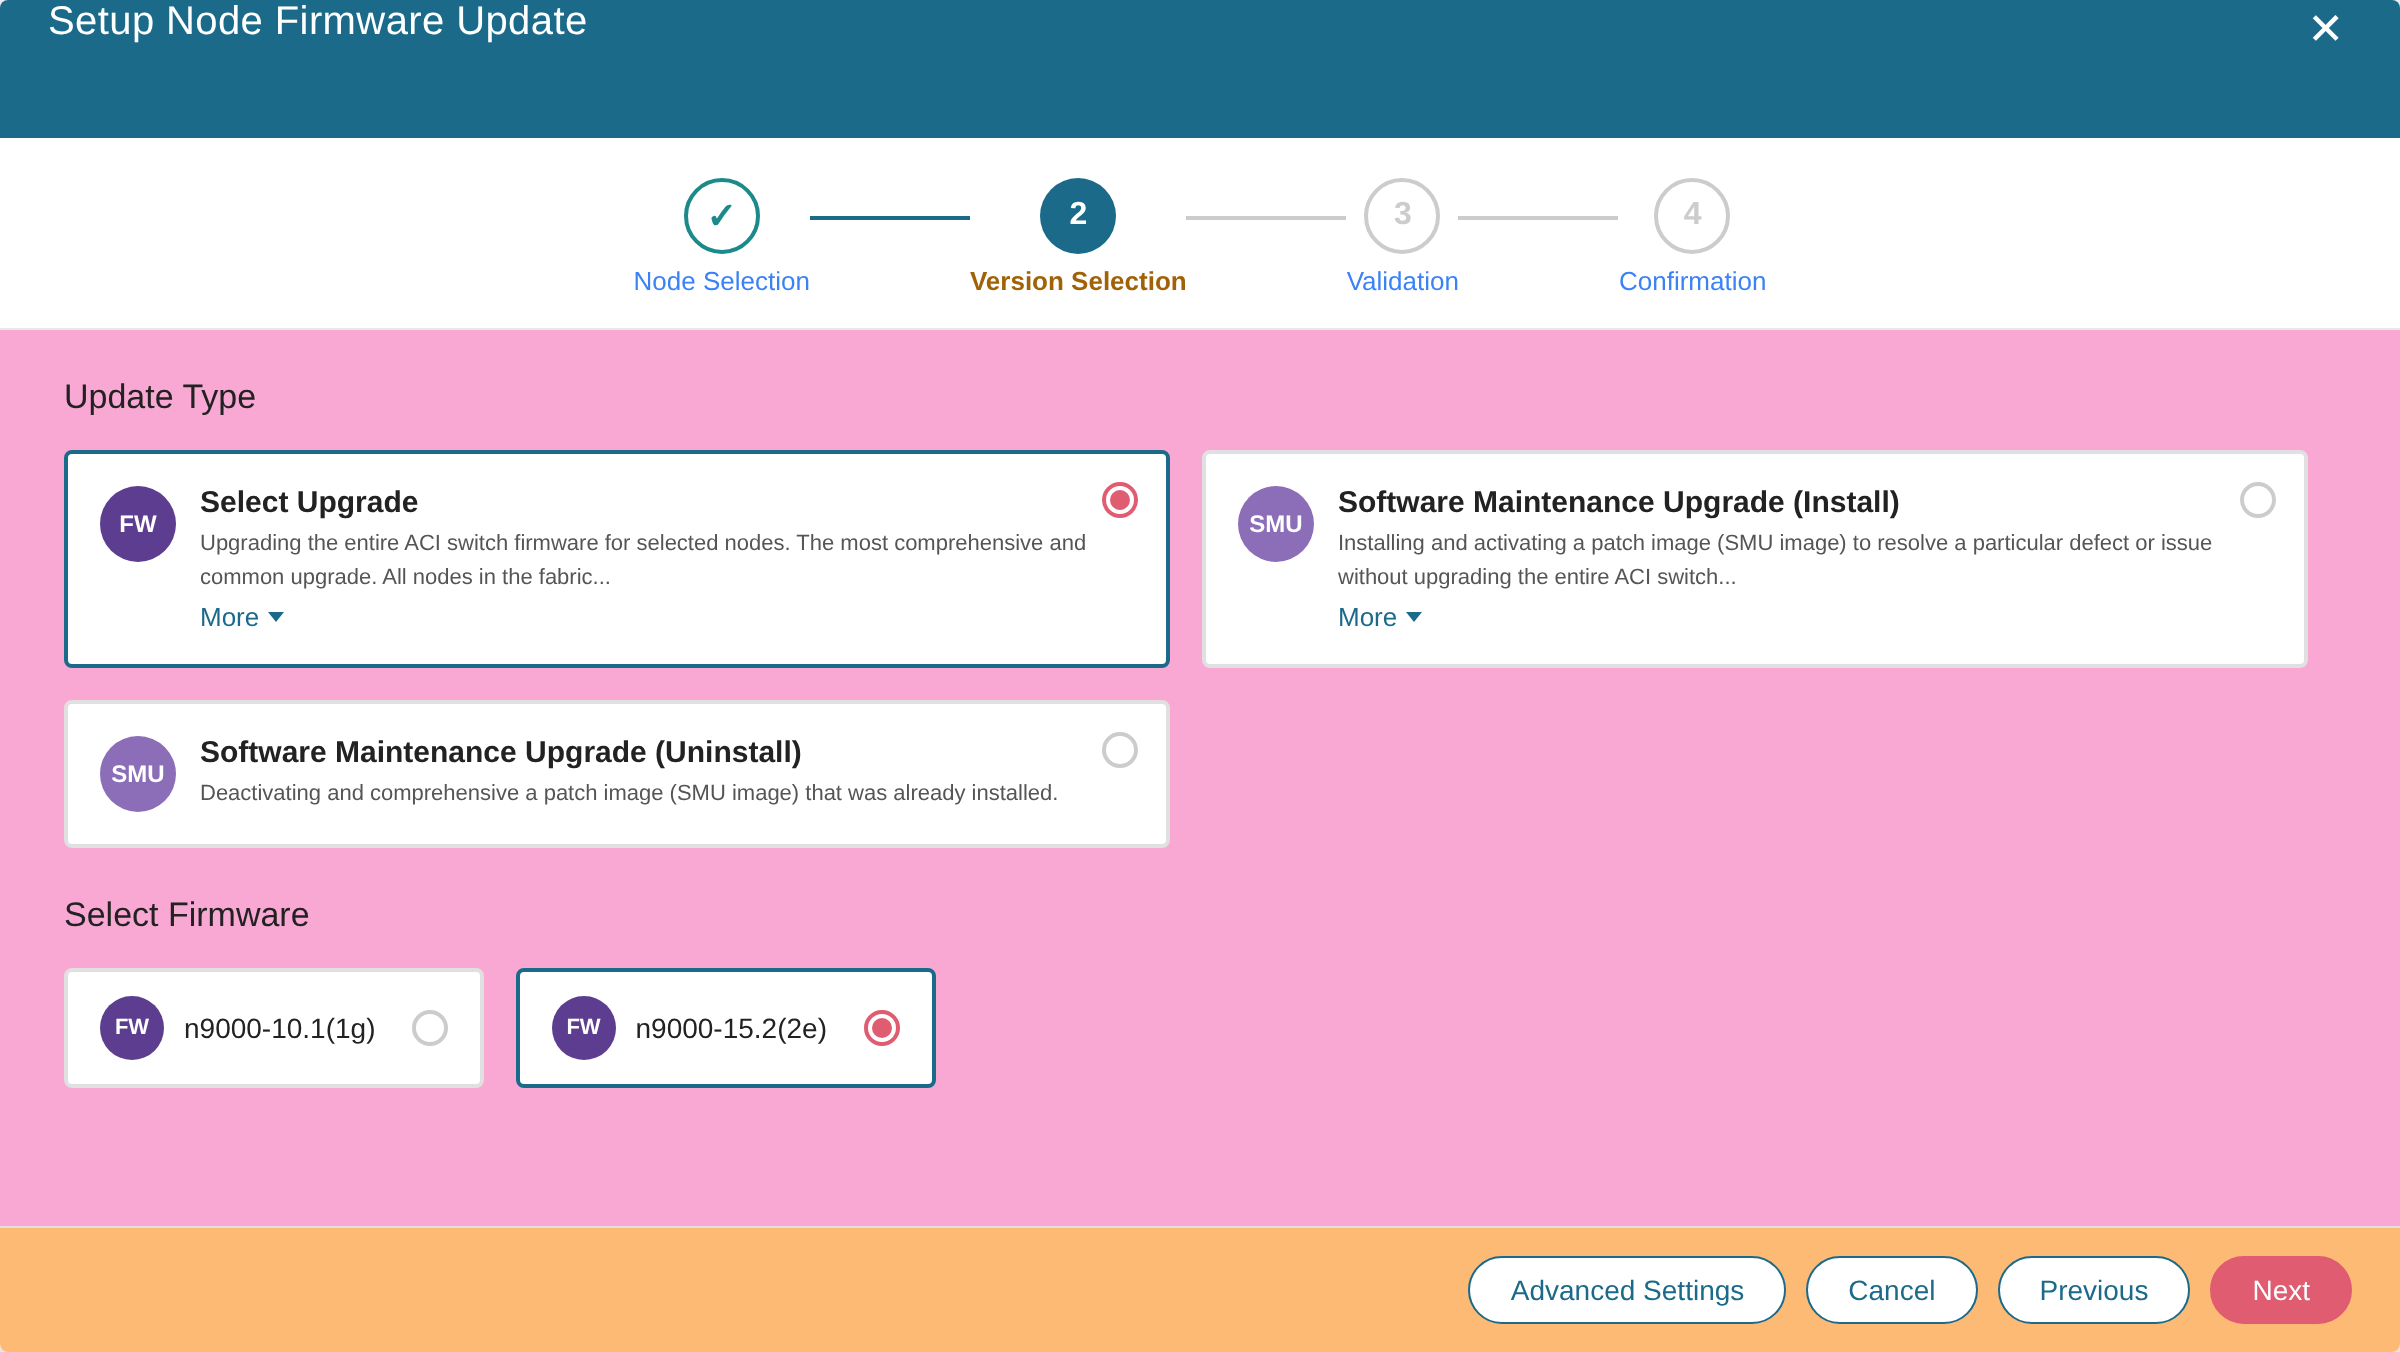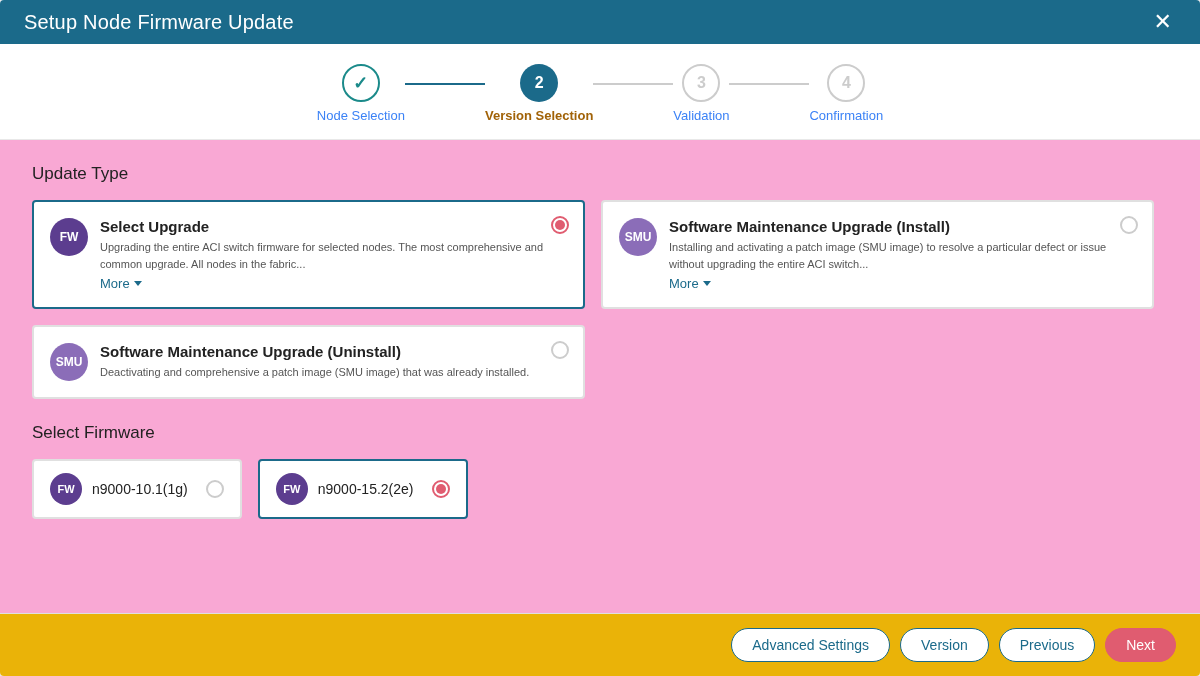--- a/index.html
+++ b/index.html
@@ -18,23 +18,23 @@
       border-radius: 4px;
       box-shadow: 0 4px 24px rgba(0,0,0,0.18);
       display: flex;
       flex-direction: column;
       overflow: hidden;
     }
     .modal-header {
       background: #1b6a8a;
       color: #fff;
       padding: 0 24px;
-      height: 44px;
-      display: flex;
-      align-items: center;
+      height: 69px;
+      display: flex;
+      align-items: flex-start;
       justify-content: space-between;
       flex-shrink: 0;
     }
     .modal-title {
       font-size: 20px;
       font-weight: 400;
       letter-spacing: 0.2px;
     }
     .close-btn {
       background: none;
@@ -217,21 +217,21 @@
     }
     .firmware-item.selected {
       border-color: #1b6a8a;
     }
     .firmware-label {
       font-size: 14px;
       font-weight: 500;
       color: #222;
     }
     .modal-footer {
-      background: #eab308;
+      background: #fdba74;
       border-top: 1px solid #e0e0e0;
       padding: 14px 24px;
       display: flex;
       align-items: center;
       justify-content: flex-end;
       gap: 10px;
       flex-shrink: 0;
     }
     .btn {
       padding: 8px 20px;
@@ -371,17 +371,17 @@
             <div class="radio-inner"></div>
           </div>
         </div>
 
       </div>
     </div>
   </div>
 
   <div class="modal-footer">
     <button class="btn">Advanced Settings</button>
-    <button class="btn">Version</button>
+    <button class="btn">Cancel</button>
     <button class="btn">Previous</button>
     <button class="btn btn-primary">Next</button>
   </div>
 </div>
 
 </body></html>

